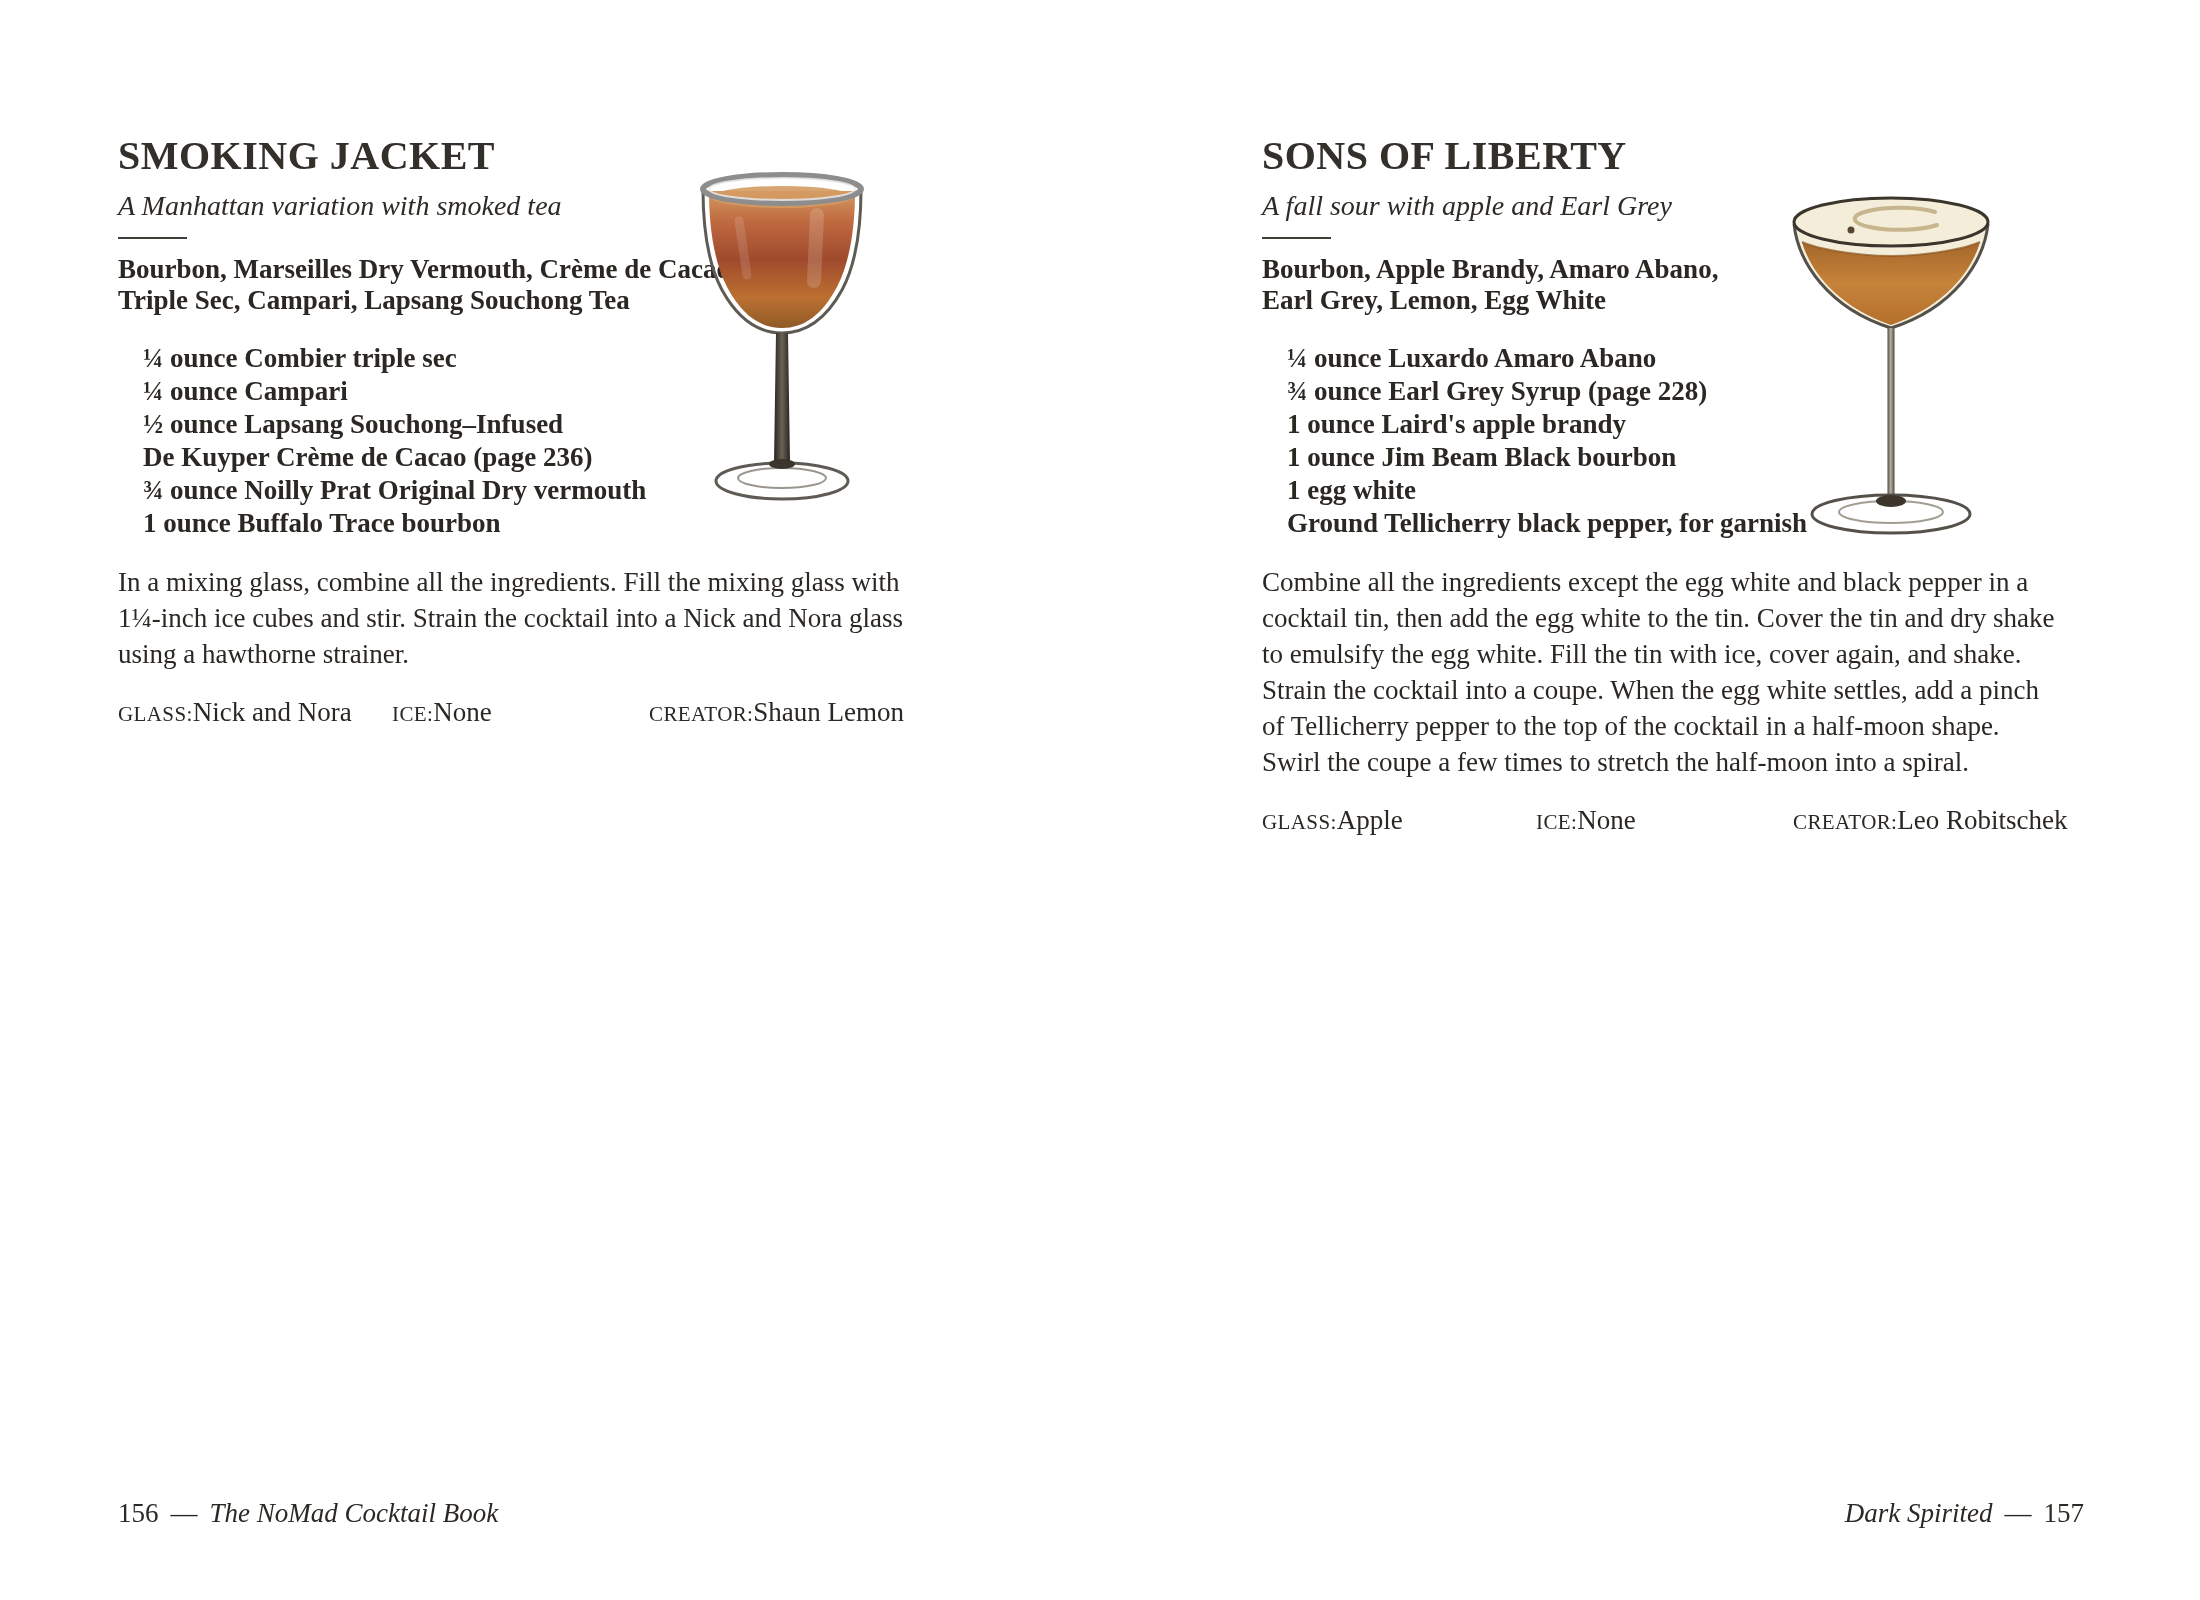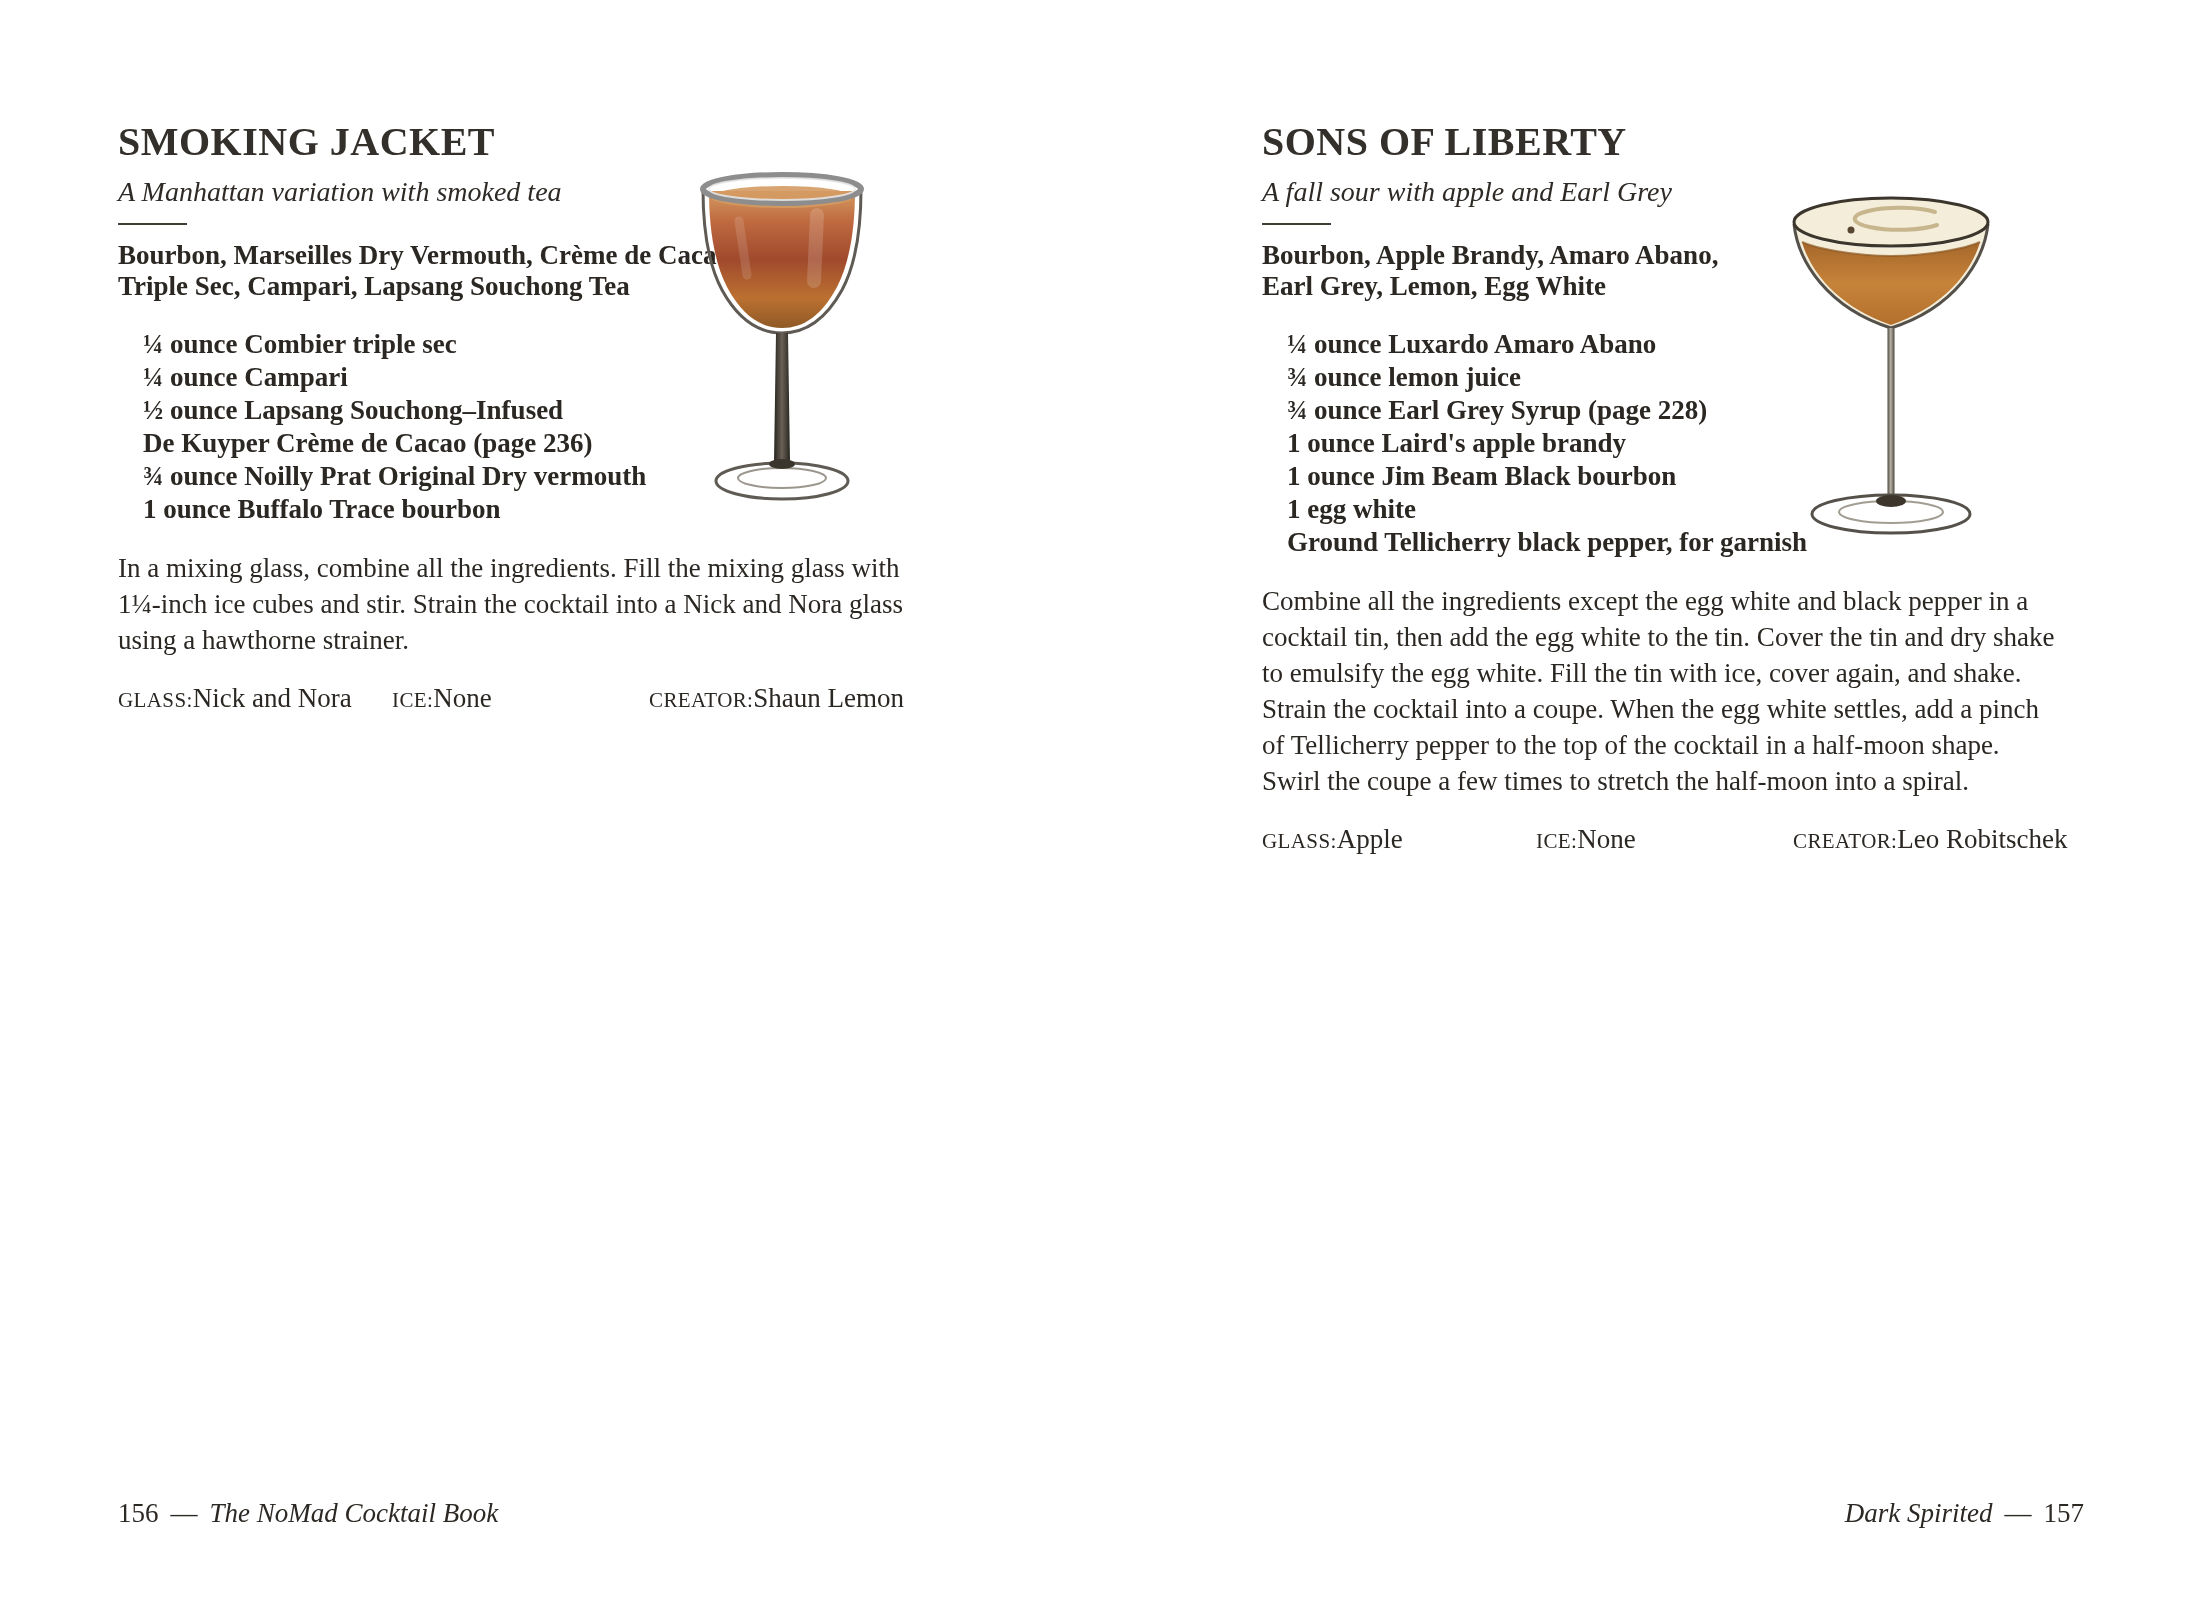--- a/index.html
+++ b/index.html
@@ -4,21 +4,21 @@
 <style>
   html, body { margin: 0; padding: 0; }
   body {
     width: 2200px; height: 1600px;
     background: #ffffff;
     font-family: "Liberation Serif", serif;
     color: #2b2723;
     position: relative;
     overflow: hidden;
   }
-  .col { position: absolute; top: 120px; }
+  .col { position: absolute; top: 134px; }
   .col-left  { left: 118px; width: 950px; }
   .col-right { left: 1262px; width: 850px; }
 
   .title {
     font-size: 40px; line-height: 44px; font-weight: bold;
     letter-spacing: 0.5px; color: #33302b; margin: 0;
   }
   .subtitle {
     margin: 13px 0 0 0; font-style: italic;
     font-size: 28px; line-height: 30px; color: #2e2a26;
@@ -126,21 +126,20 @@
   </svg>
 
   <section class="col col-right">
     <h1 class="title">SONS OF LIBERTY</h1>
     <p class="subtitle">A fall sour with apple and Earl Grey</p>
     <div class="rule"></div>
     <p class="intro">Bourbon, Apple Brandy, Amaro Abano,
 Earl Grey, Lemon, Egg White</p>
     <ul class="ingredients">
       <li>¼ ounce Luxardo Amaro Abano</li>
-      <li>¾ ounce lemon juice</li>
       <li>¾ ounce Earl Grey Syrup (page 228)</li>
       <li>1 ounce Laird's apple brandy</li>
       <li>1 ounce Jim Beam Black bourbon</li>
       <li>1 egg white</li>
       <li>Ground Tellicherry black pepper, for garnish</li>
     </ul>
     <p class="instructions">Combine all the ingredients except the egg white and black pepper in a
 cocktail tin, then add the egg white to the tin. Cover the tin and dry shake
 to emulsify the egg white. Fill the tin with ice, cover again, and shake.
 Strain the cocktail into a coupe. When the egg white settles, add a pinch

